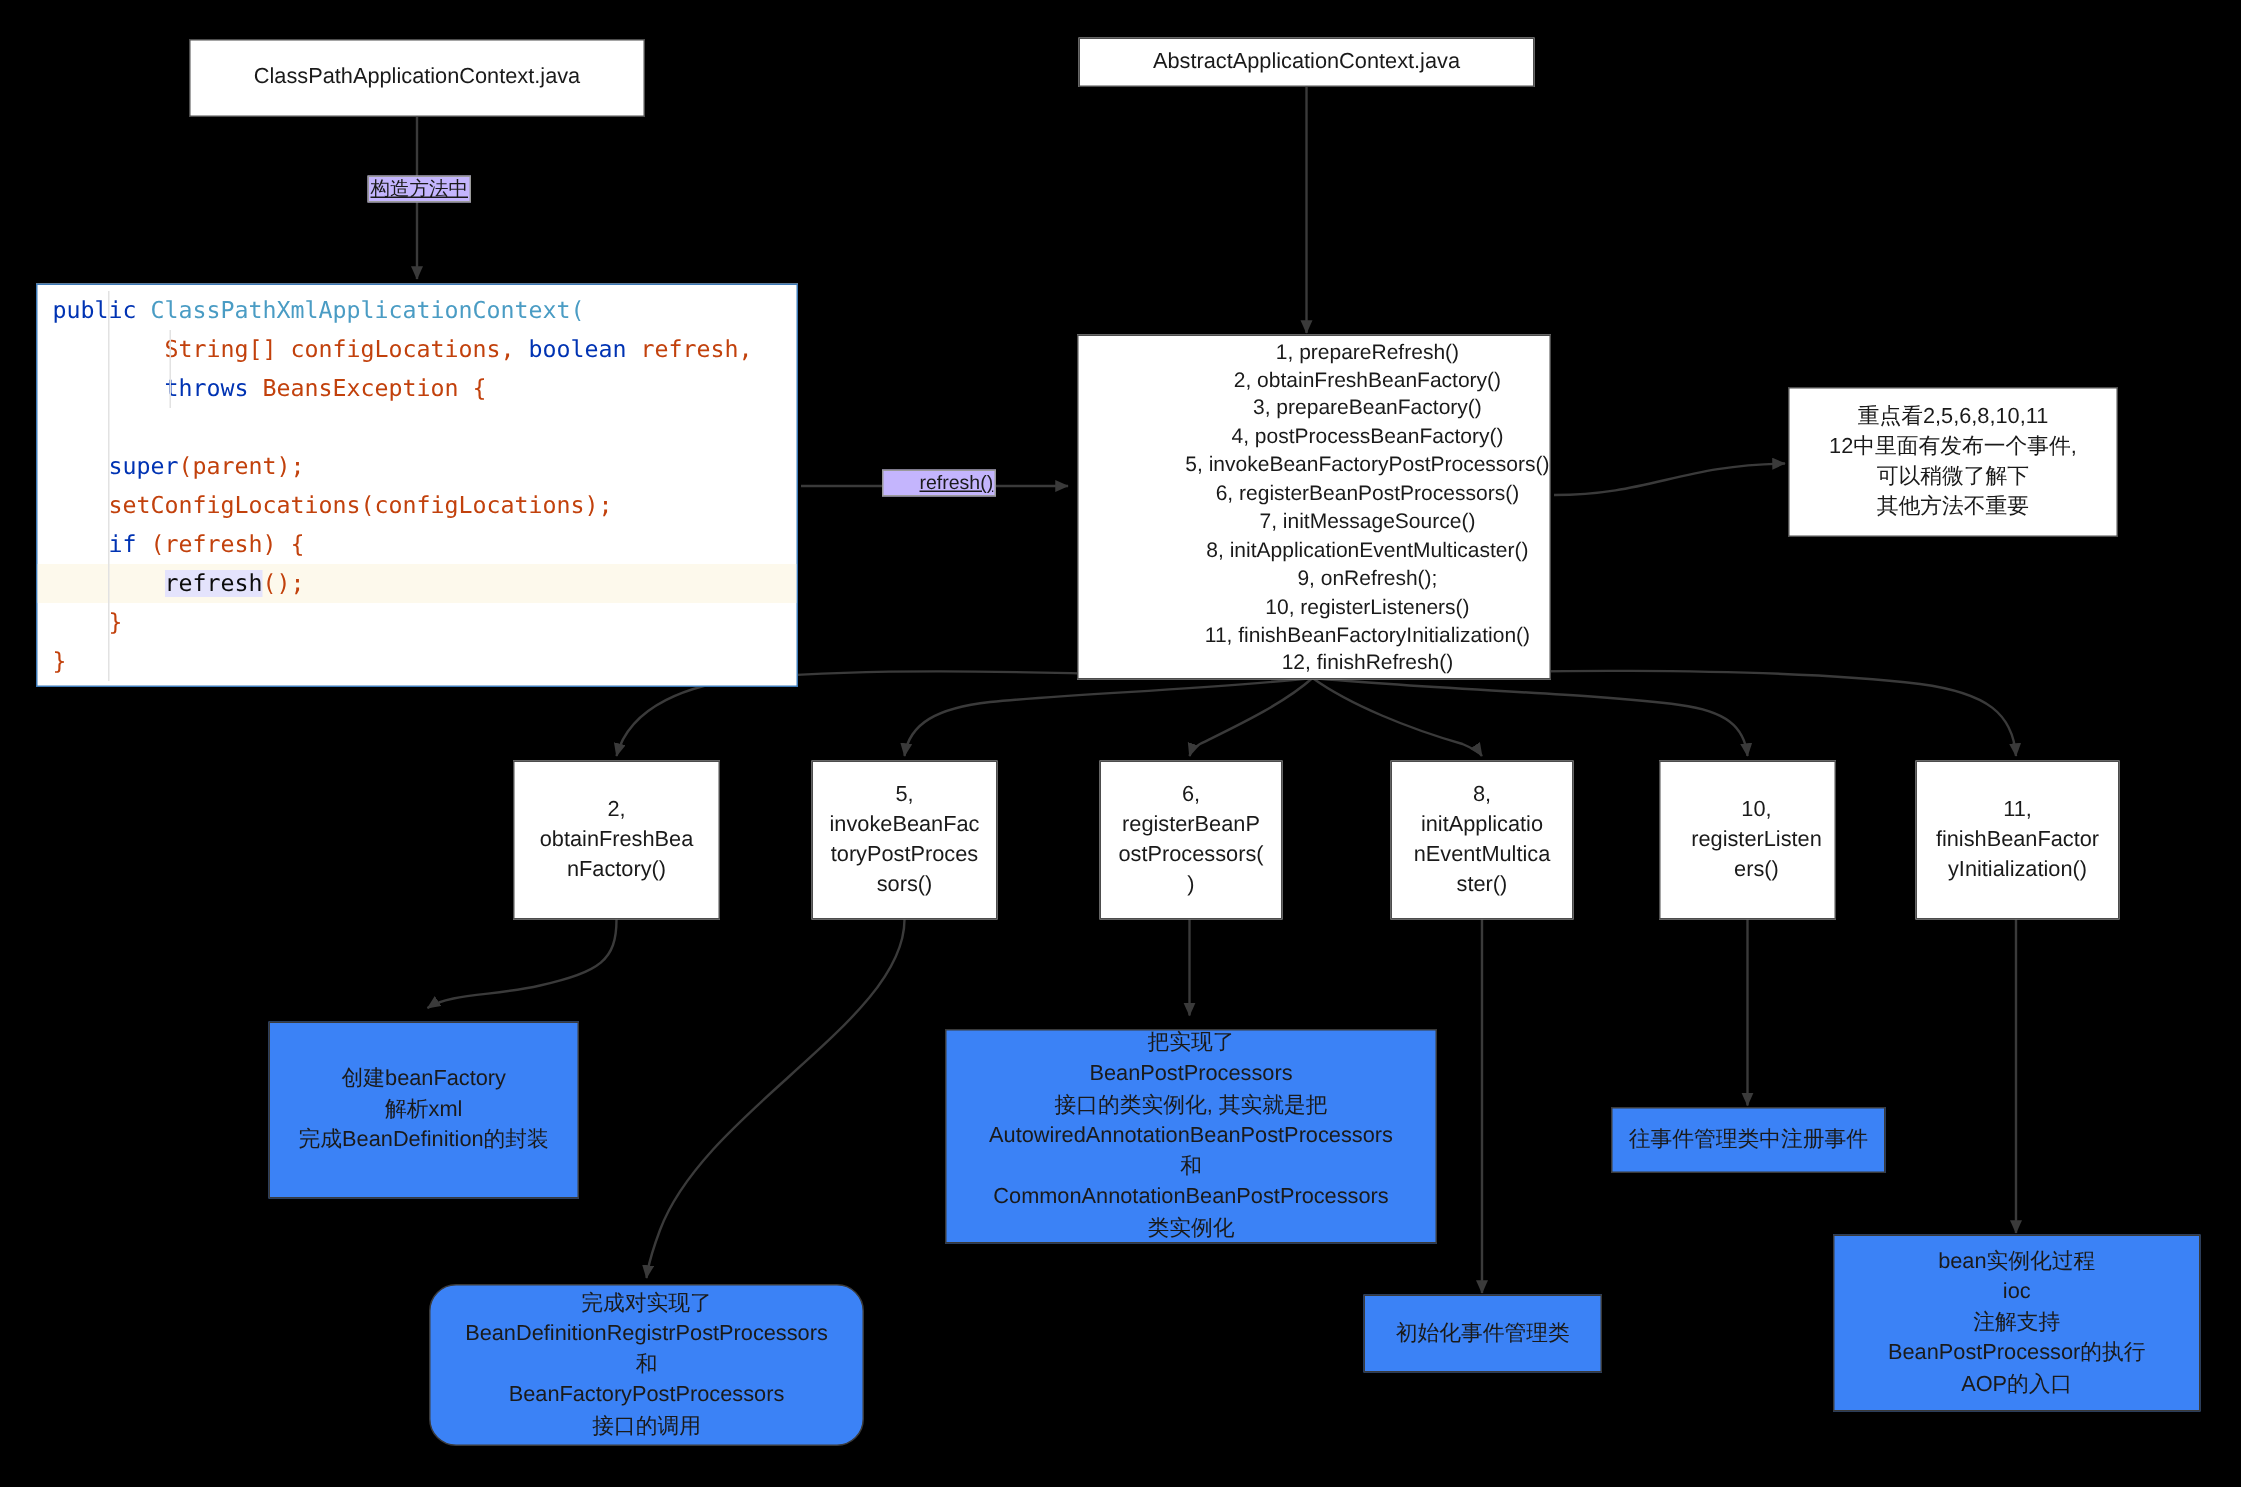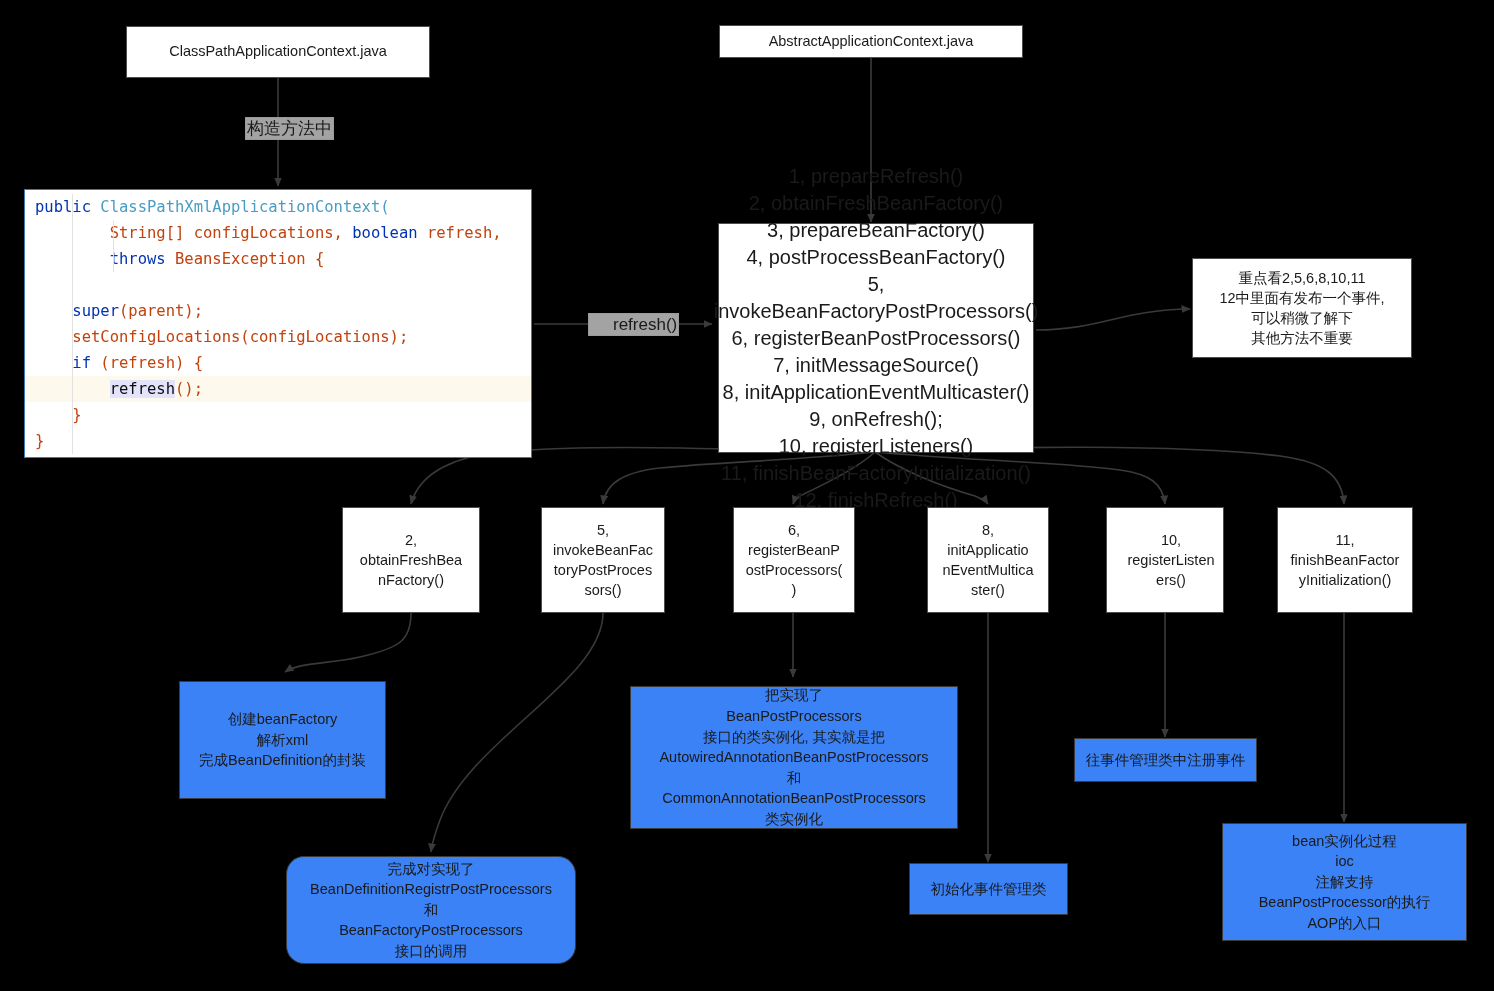--- a/index.html
+++ b/index.html
@@ -40,45 +40,47 @@
     border: 1px solid #4d4d4d;
   }
   .node.green {
     background: #3b82f6;
     border: 1px solid #3a3a3a;
   }
   .hdr {
     font-size: 14.5px;
   }
   .steps {
-    font-size: 20px;
+    font-size: 14px;
     line-height: 1.35;
+    align-items: flex-end;
   }
   .note {
     font-size: 14.5px;
     line-height: 1.38;
   }
   .method {
     font-size: 14.5px;
     line-height: 1.38;
   }
   .greentxt {
     font-size: 14.5px;
     line-height: 1.42;
   }
   
   .edge-label {
     position: absolute;
-    background: #a3a3a3;
+    background: #c4b5fd;
     color: #1a1a1a;
-    font-size: 17px;
+    font-size: 13px;
     border: 1px solid #9a9a9a;
     padding: 0px 1px;
     line-height: 1.25;
     white-space: nowrap;
+    text-decoration: underline;
   }
   
   #codeblock {
     position: absolute;
     left: 24px;
     top: 189px;
     width: 508px;
     height: 269px;
     background: #ffffff;
     border: 1px solid #3d7ab8;

